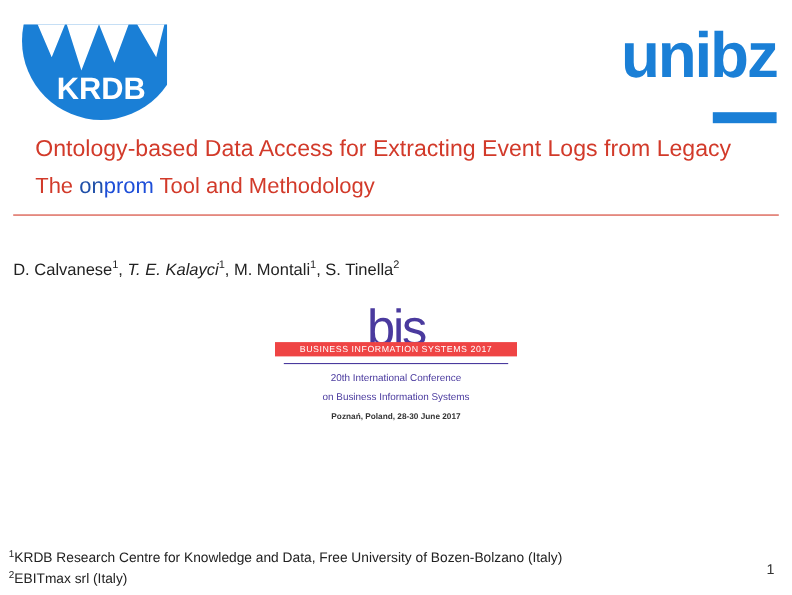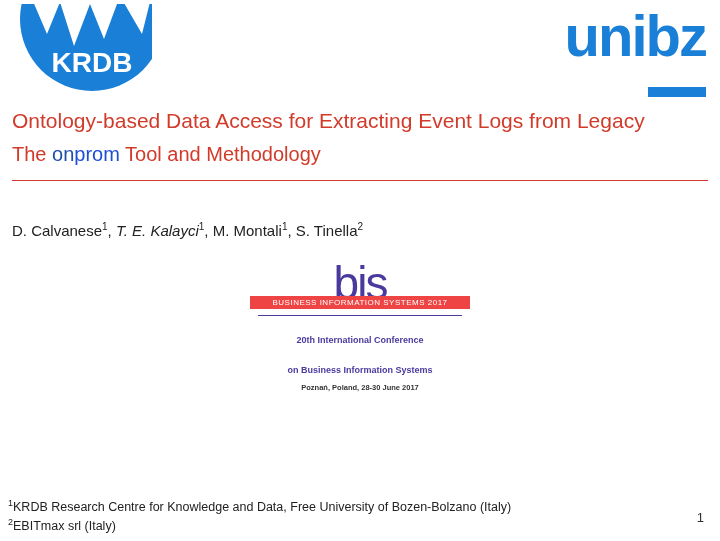--- a/index.html
+++ b/index.html
@@ -7,22 +7,22 @@
     width: 720px;
     height: 541px;
     background: #ffffff;
     font-family: Georgia, 'Times New Roman', serif;
     position: relative;
     overflow: hidden;
   }
   .header {
     display: flex;
     justify-content: space-between;
-    align-items: center;
-    padding: 1px 12px 0 12px;
+    align-items: flex-end;
+    padding: 16px 12px 0 12px;
   }
   .krdb-logo {
     width: 140px;
     height: 90px;
     position: relative;
     overflow: hidden;
   }
   .unibz-logo {
     color: #1a7fd6;
     font-family: Arial, Helvetica, sans-serif;
@@ -41,20 +41,21 @@
     margin-top: 22px;
     margin-right: 0;
   }
   .unibz-wrap { text-align: right; padding-right: 2px; }
   .title-block {
     padding: 10px 12px 0 12px;
     color: #d23a2a;
     font-size: 21px;
     line-height: 1.35;
     font-family: "Trebuchet MS", "Segoe UI", sans-serif;
+    margin-left: 20px;
   }
   .title-line1 { }
   .title-line2 { margin-top: 2px; }
   .subtitle { margin-top: 6px; font-size: 20px; }
   .onprom-on { color: #1f4fa8; }
   .onprom-prom { color: #1d4ed8; }
   .hr-red {
     border: none;
     border-top: 1px solid #d23a2a;
     margin: 12px 12px 0 12px;
@@ -92,23 +93,23 @@
     z-index: 2;
   }
   .bis-line {
     border: none;
     border-top: 1.5px solid #4a3a9e;
     margin: 6px 8px 4px 8px;
   }
   .conf-sub {
     color: #4a3a9e;
     font-size: 9px;
-    font-weight: bold;
+    font-weight: normal;
     line-height: 1.25;
-    margin-top: 19px;
+    margin-top: 7px;
   }
   .conf-loc {
     color: #333;
     font-size: 7.5px;
     font-weight: bold;
     margin-top: 6px;
   }
   .affil {
     position: absolute;
     bottom: 6px;

